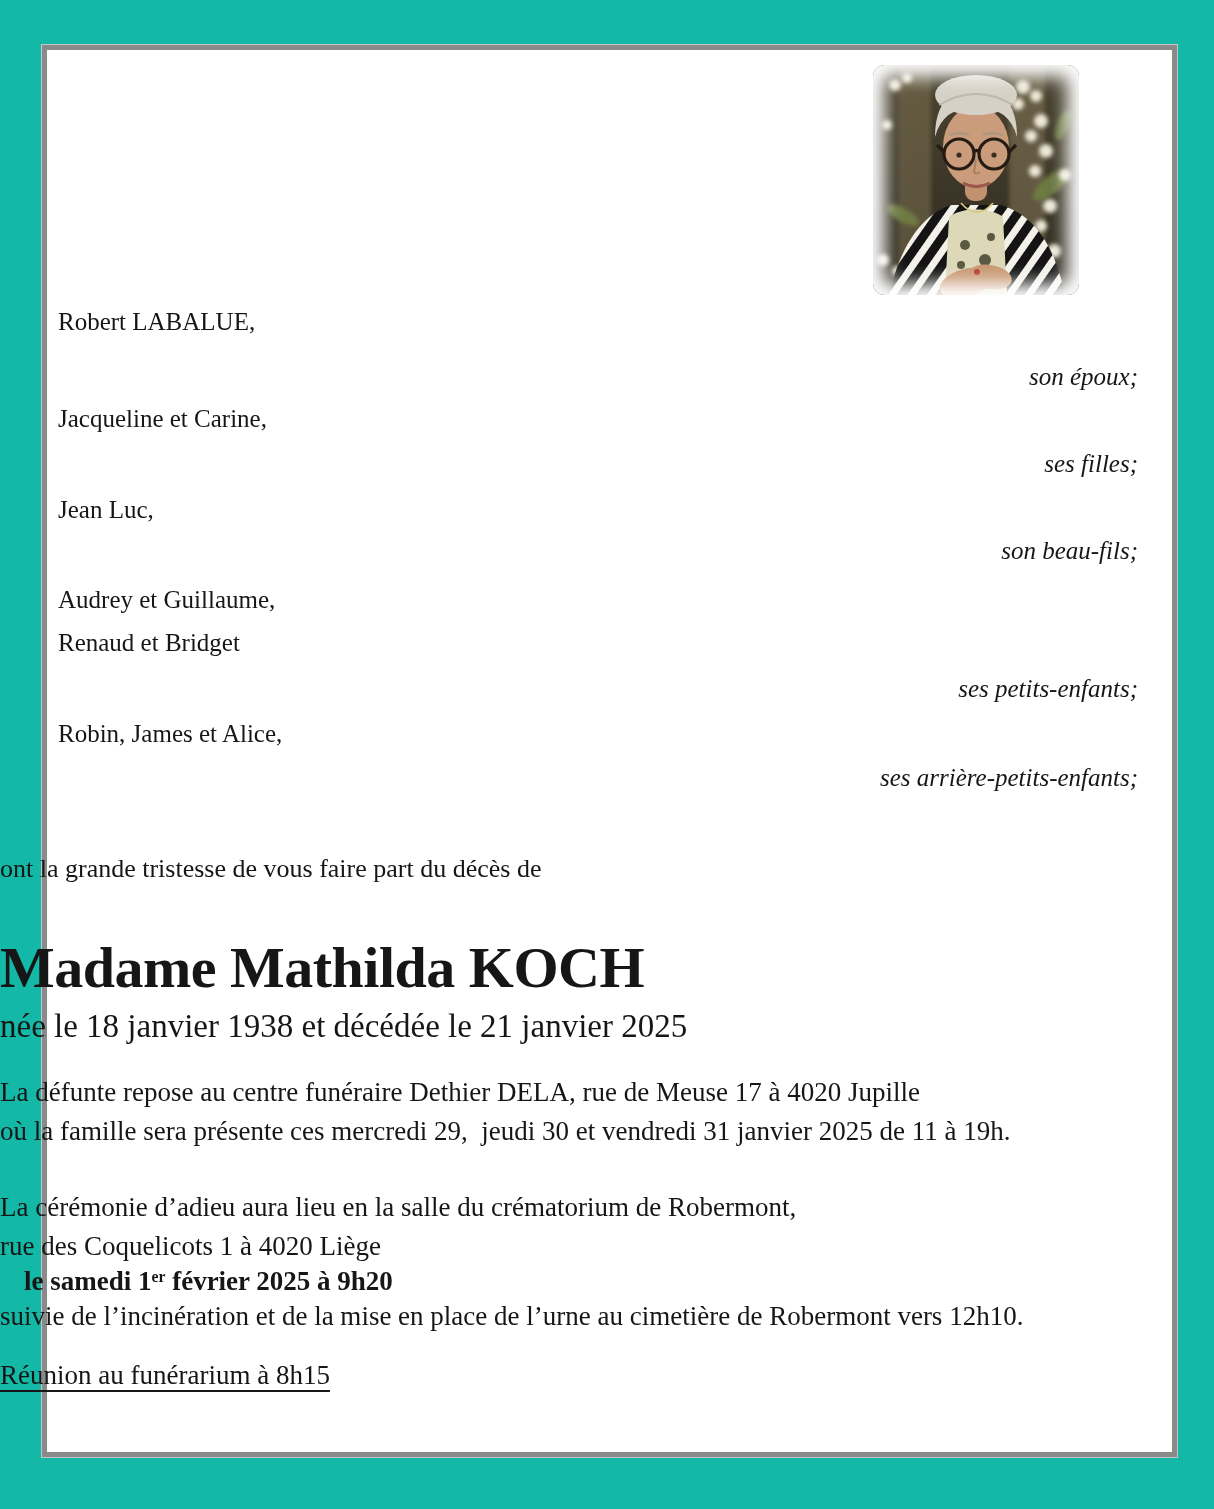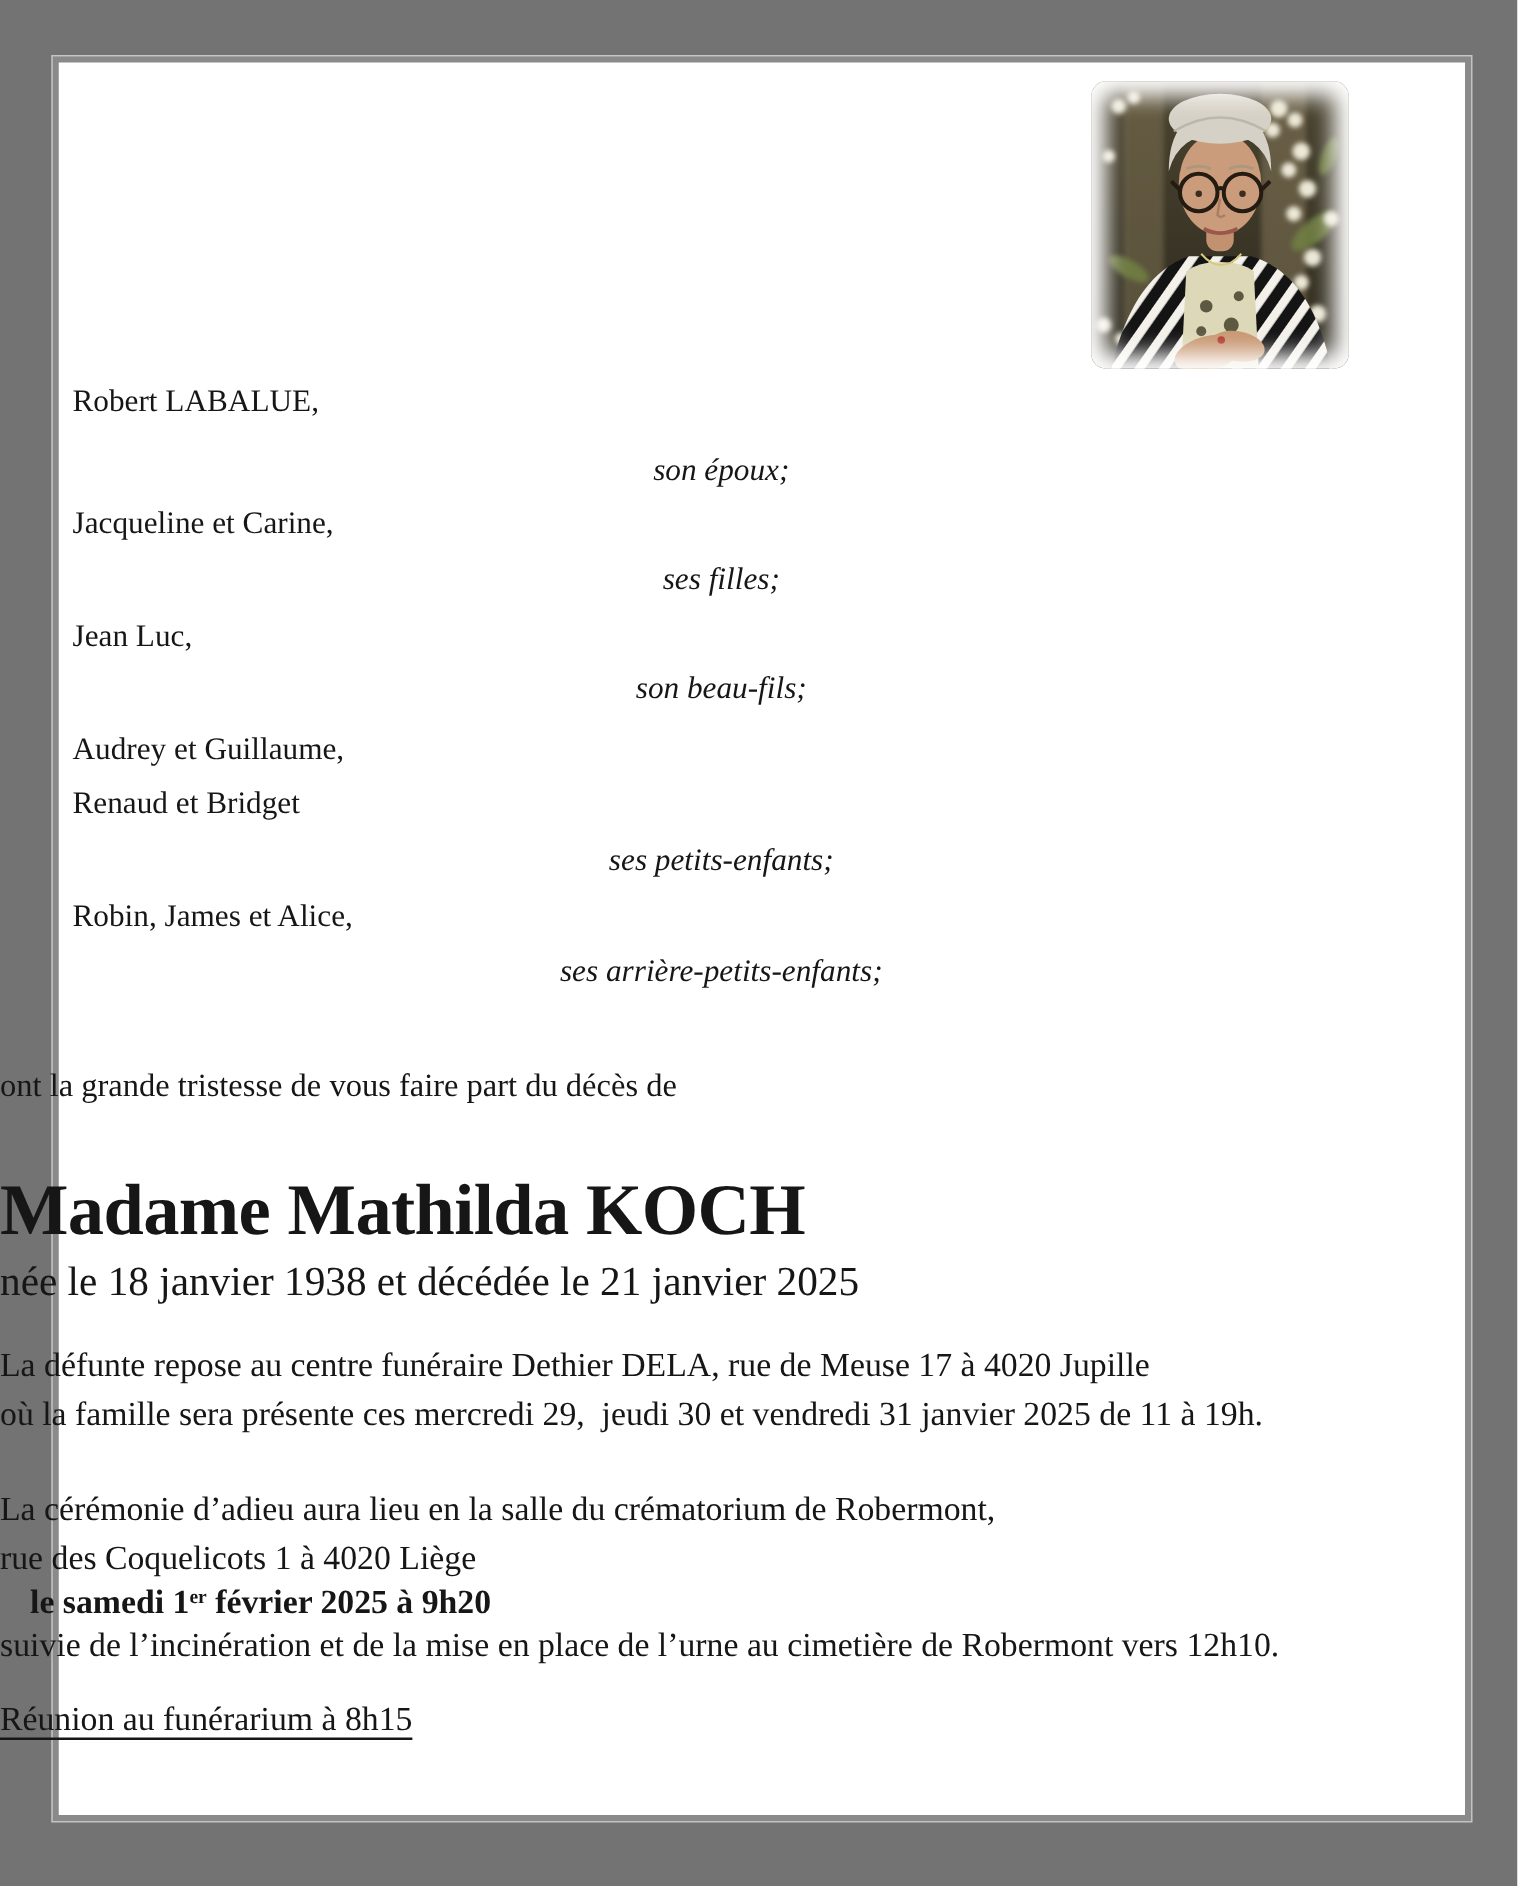--- a/index.html
+++ b/index.html
@@ -1,20 +1,20 @@
 <!DOCTYPE html>
 <html lang="fr"><head>
 <meta charset="utf-8">
 <style>
   html, body { margin: 0; padding: 0; background: #ffffff; }
   .page {
     position: relative;
     width: 1214px;
     height: 1509px;
-    background: #737373;
+    background: #14b8a6;
     font-family: "Liberation Serif", "DejaVu Serif", serif;
     color: #161616;
     overflow: hidden;
   }
   .frame {
     position: absolute;
     left: 42px; top: 45px;
     width: 1135px; height: 1412px;
     border: 5px solid #8a8a8a;
     box-sizing: border-box;
@@ -23,21 +23,21 @@
   }
   .line {
     position: absolute;
     left: 0; width: 100%;
     box-sizing: border-box;
     white-space: pre-wrap;
     line-height: 1.18;
   }
   .name  { text-align: left;  padding-left: 58px;  font-size: 25px; }
   .relation {
-    text-align: center; padding-right: 76px;
+    text-align: right; padding-right: 76px;
     font-size: 25px; font-style: italic; padding-left: 16px;
   }
   .center { text-align: left; font-size: 27px; }
   .intro  { font-size: 26px; }
   .deceased-title {
     font-size: 58px;
     font-weight: bold;
     letter-spacing: -0.5px;
     line-height: 1.1;
   }

